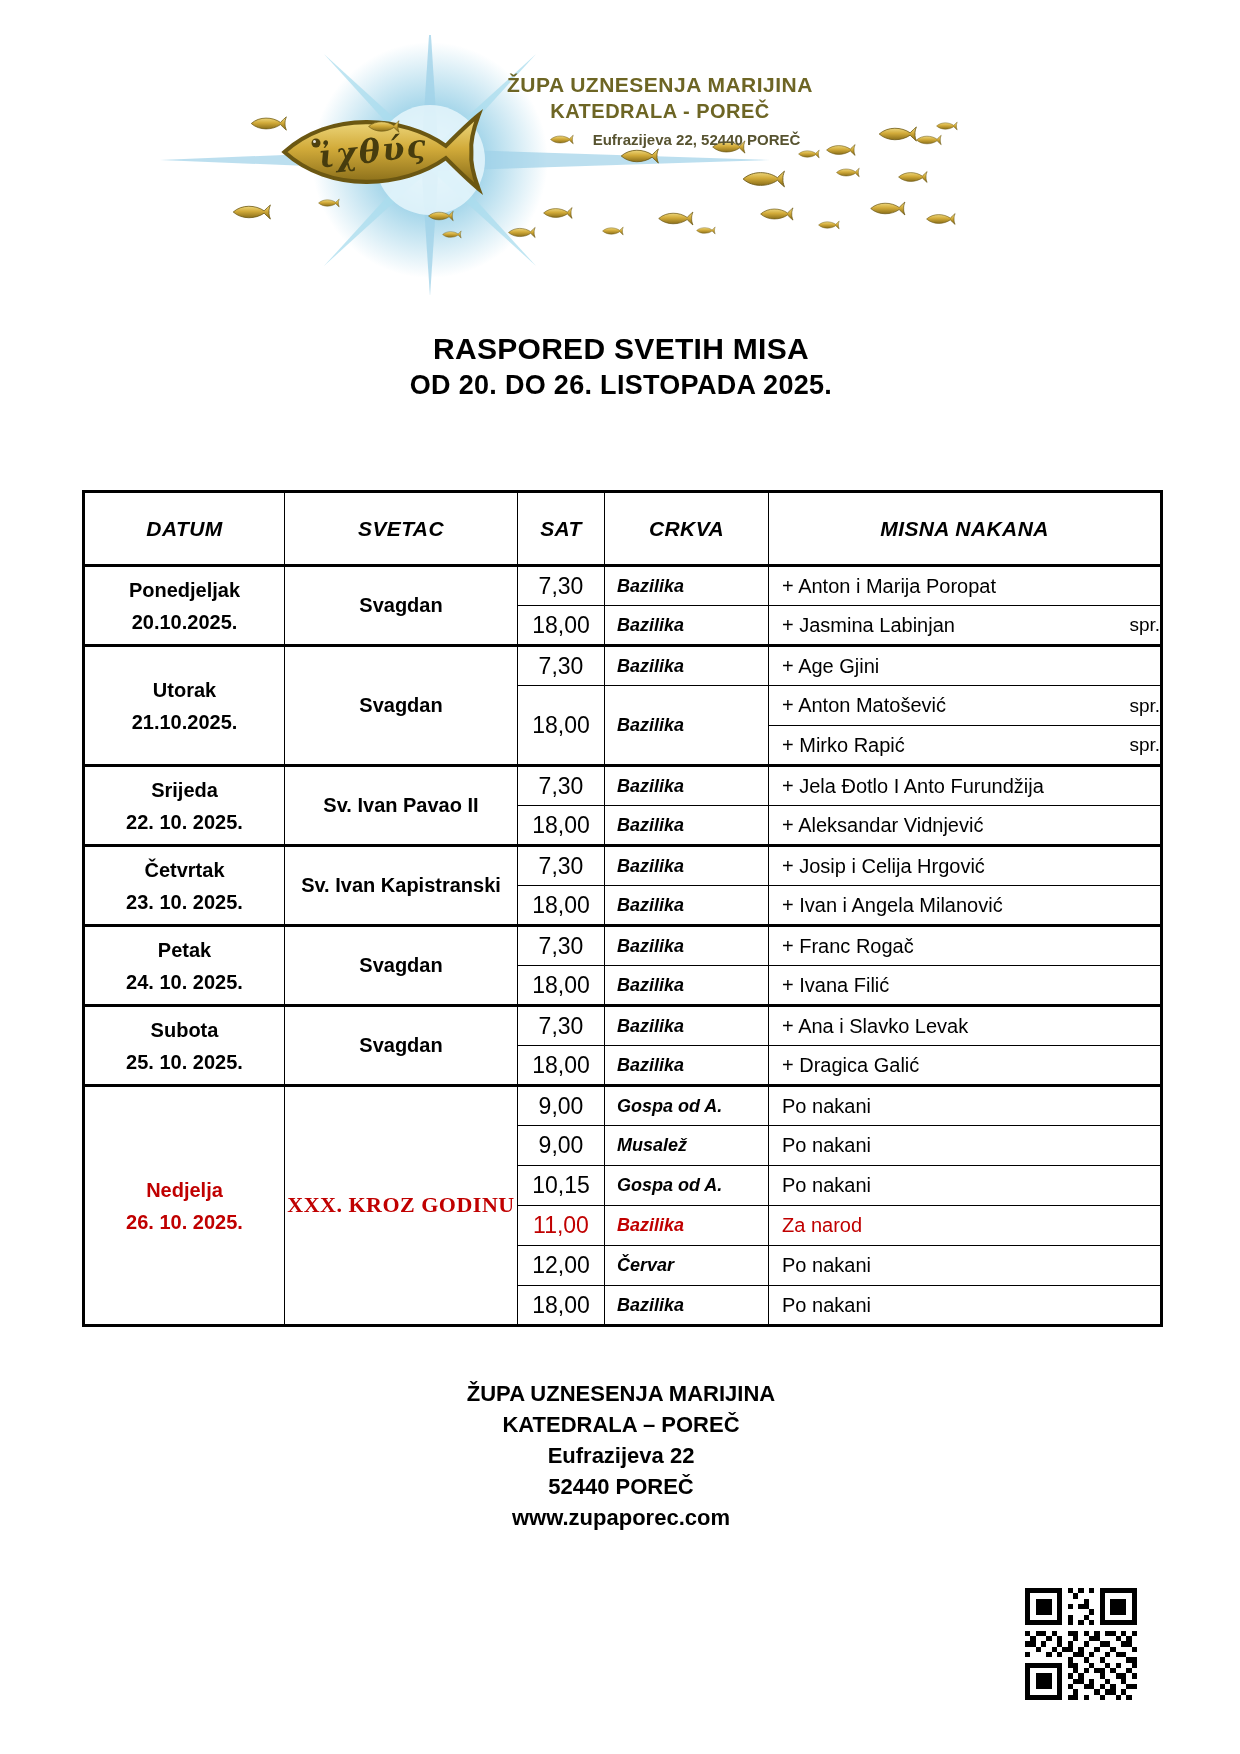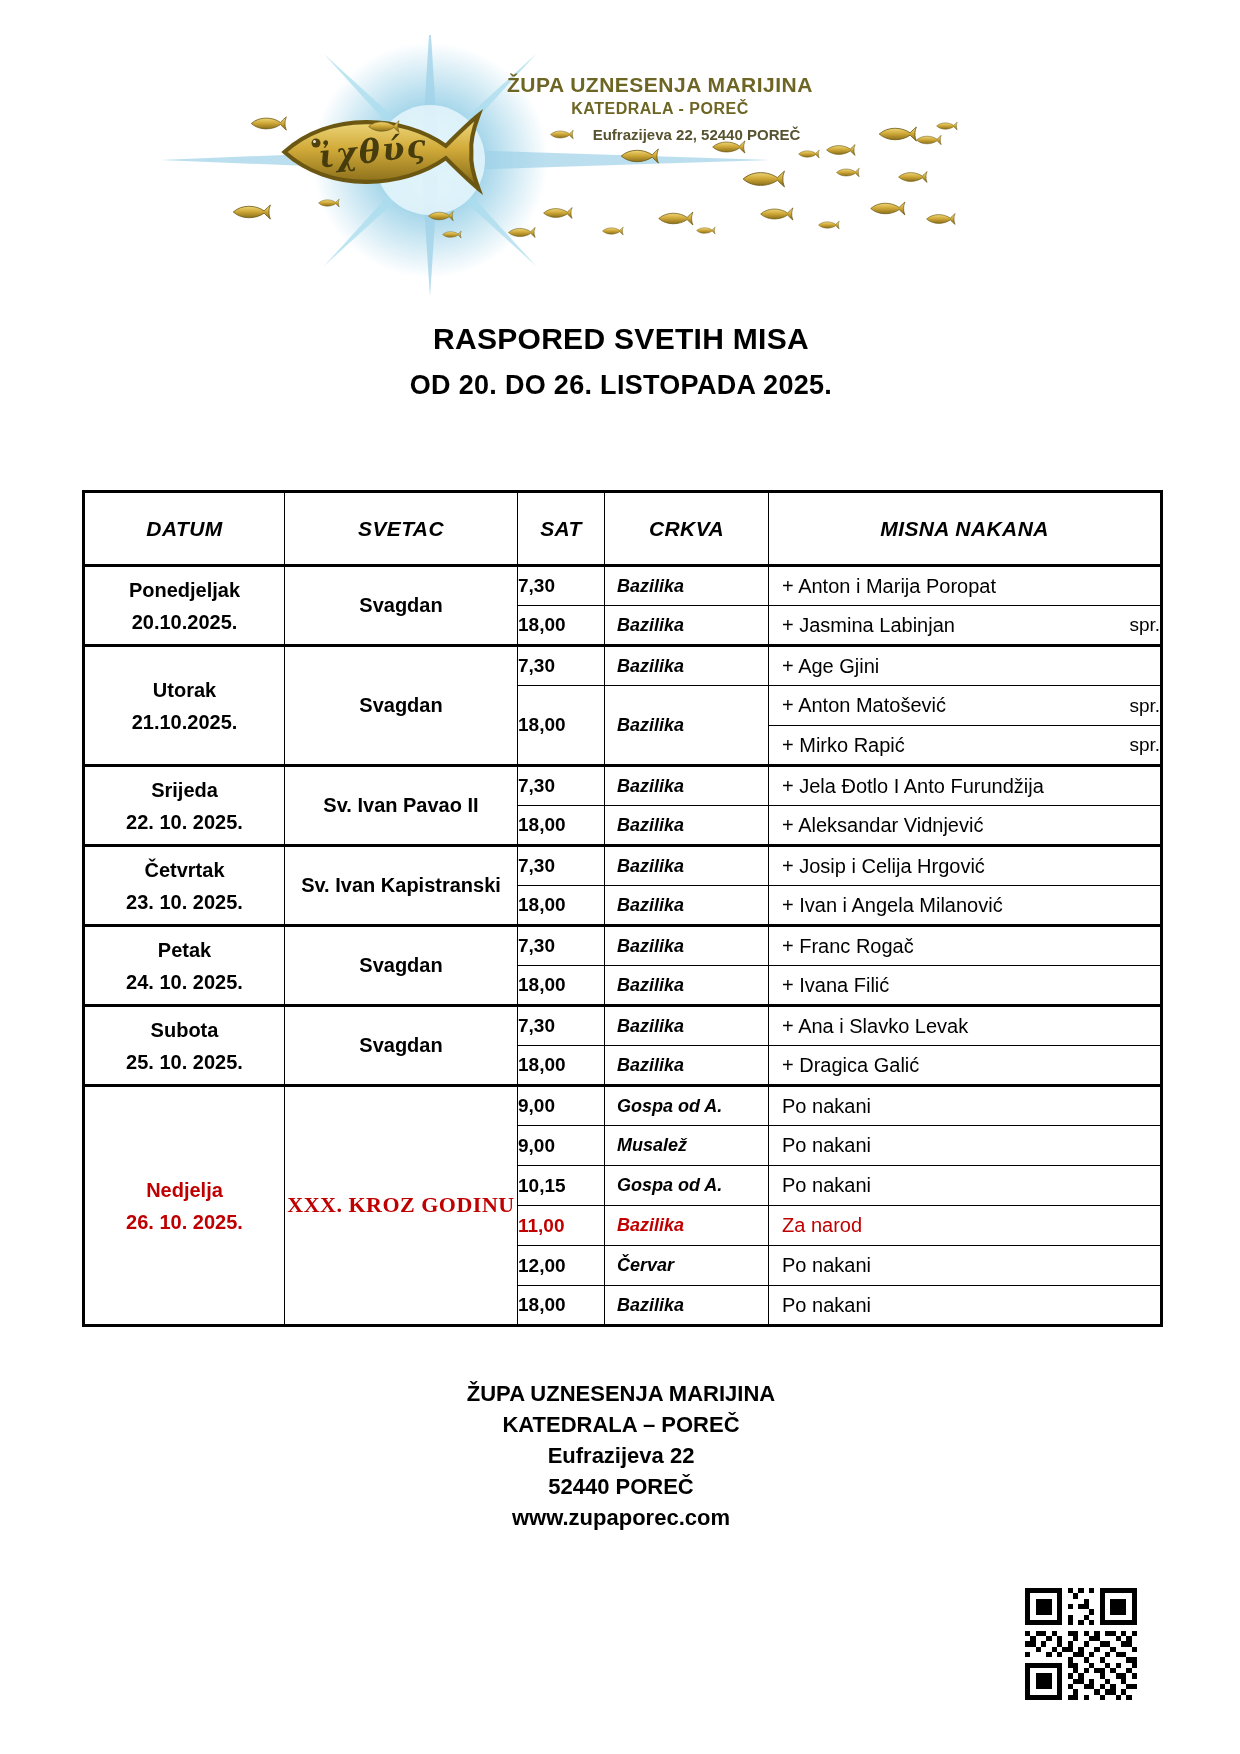--- a/index.html
+++ b/index.html
@@ -14,45 +14,45 @@
   .logo-art{position:absolute; left:0; top:0; width:830px; height:260px;}
   .fish-word{
     position:absolute; left:168px; top:97px; width:150px; text-align:center;
     transform:rotate(-6deg);
     font-family:"DejaVu Serif", serif; font-style:italic;
     font-size:32px; font-weight:700; color:#463c0e; letter-spacing:2px;
   }
   .logo-text{position:absolute; left:330px; top:38px; width:400px; text-align:center;}
   .lt1{font-size:21px; font-weight:700; letter-spacing:.5px; color:#6d6524;
        text-shadow:1px 1px 0 rgba(255,255,255,.65);}
-  .lt2{font-size:16px; font-weight:700; letter-spacing:.5px; color:#6d6524;
+  .lt2{font-size:20px; font-weight:700; letter-spacing:.5px; color:#6d6524;
        text-shadow:1px 1px 0 rgba(255,255,255,.65); margin-top:3px;}
   .lt3{font-size:15px; font-weight:700; color:#575330; margin-top:8px; margin-left:30px;
        display:flex; align-items:center; justify-content:center; gap:19px;}
   .mini-fish{width:24px; height:11px; flex:0 0 auto;}
   
   .content{position:absolute; left:82px; width:1078px;}
-  .title{top:322px; text-align:center; font-size:30px; font-weight:700; letter-spacing:.3px;}
+  .title{top:332px; text-align:center; font-size:30px; font-weight:700; letter-spacing:.3px;}
   .subtitle{top:370px; text-align:center; font-size:27px; font-weight:700; letter-spacing:.3px;}
   
   table.sched{
     position:absolute; left:82px; top:490px; width:1078px;
     border-collapse:collapse; table-layout:fixed;
     border:3px solid #000;
   }
   .sched th,.sched td{border:1px solid #000; padding:0; vertical-align:middle; overflow:hidden;}
   .sched tr{height:40px;}
   .sched tr.head{height:74px;}
   .sched tr.sec>td{border-top:3px solid #000;}
   .sched th{font-size:21px; font-weight:700; letter-spacing:.4px; border-bottom:3px solid #000;font-style:italic;}
   td.datum{font-weight:700; font-size:20px; text-align:center;}
   td.datum .day, td.datum .date{display:block; line-height:1.6;}
   td.svetac{font-weight:700; font-size:20px; text-align:center; line-height:1.35;}
   td.svetac.serif{font-family:"Liberation Serif", serif; font-size:22px; letter-spacing:.5px; line-height:1.4;}
-  td.sat{font-weight:700; font-size:19px; }
+  td.sat{font-weight:400; font-size:23px; text-align:center;}
   td.crkva{font-weight:700; font-style:italic; font-size:18px; padding-left:12px;}
   td.nakana{font-size:20px; padding-left:13px;}
   td.nakana.pair{border-right:none;}
   td.note{font-size:19px; text-align:right; border-left:none;}
   .c-red{color:var(--red);}
   
   .footer{position:absolute; left:82px; top:1378px; width:1078px; text-align:center;}
   .footer div{font-size:22px; font-weight:700; line-height:31px;}
   
   .qr{position:absolute; left:1025px; top:1588px; width:112px; height:112px;}

